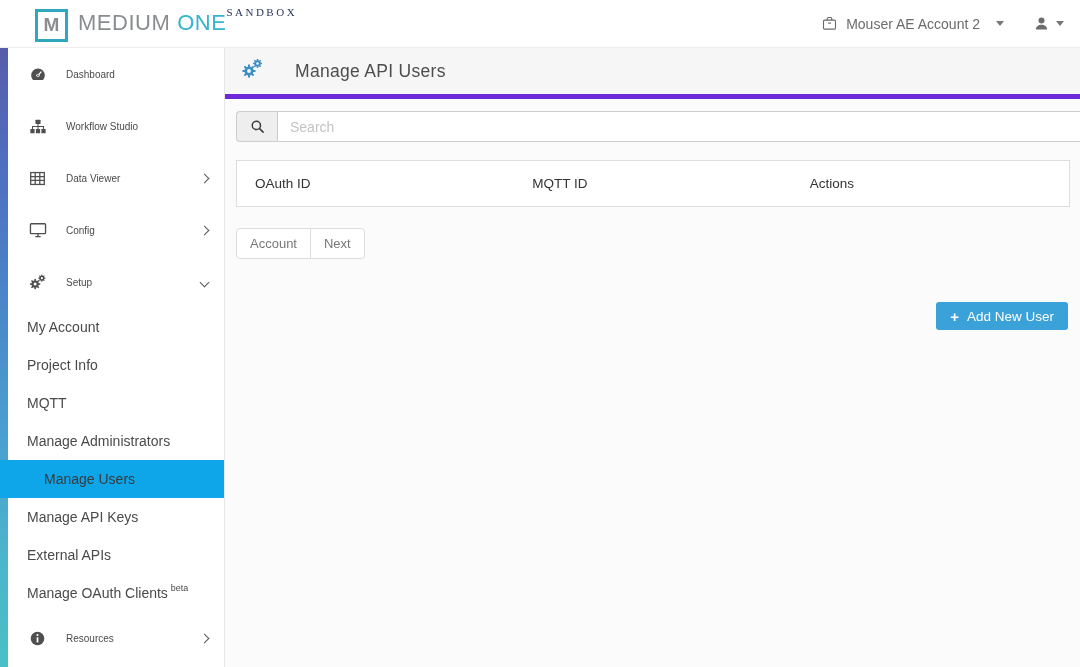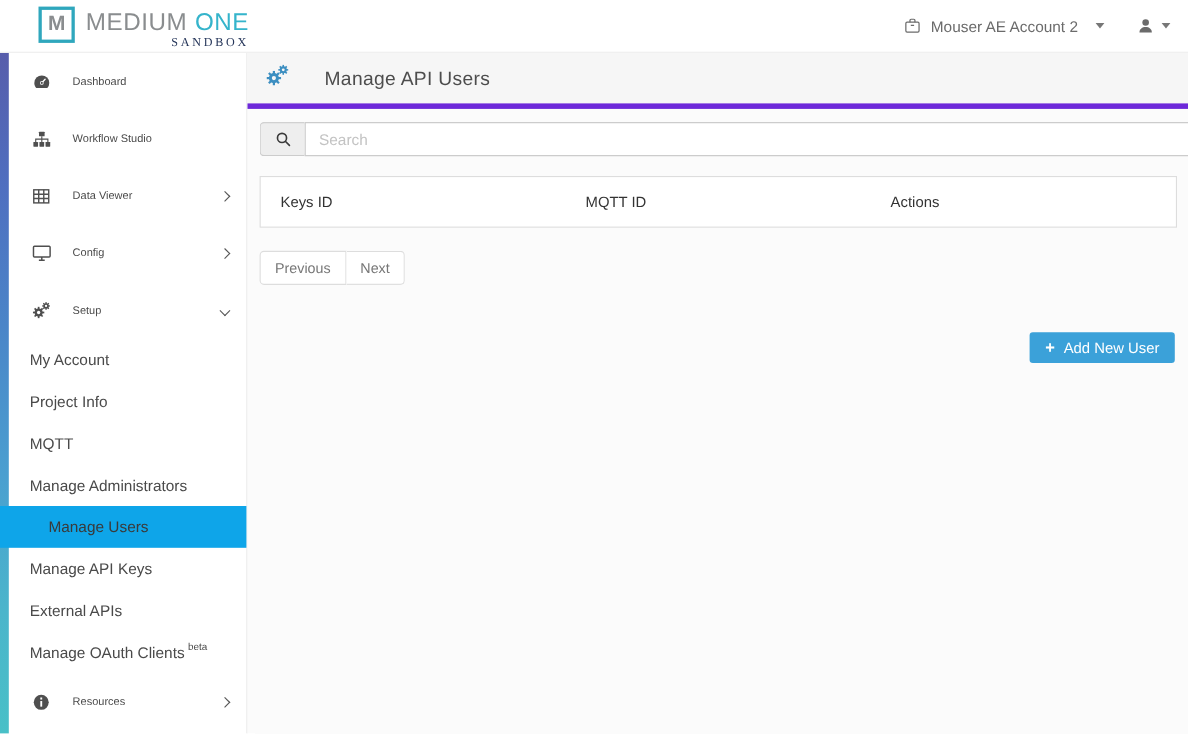--- a/index.html
+++ b/index.html
@@ -7,21 +7,21 @@
        font-family:"Liberation Sans",sans-serif;background:#fff;color:#4a4a4a;}
 
   
   .topbar{position:absolute;top:0;left:0;right:0;height:48px;background:#fff;
           border-bottom:1px solid #ededed;display:flex;align-items:center;
           justify-content:space-between;padding:0 16px 0 35px;box-sizing:border-box;z-index:10;}
   .logo{display:flex;align-items:flex-start;gap:10px;}
   .logo-m{width:33px;height:33px;border:3px solid #2fa7bd;box-sizing:border-box;
           display:flex;align-items:center;justify-content:center;
           font-size:19px;font-weight:bold;color:#8a8d8f;margin-top:3px;}
-  .logo-text{display:flex;flex-direction:column;}
+  .logo-text{display:flex;flex-direction:row;}
   .logo-row{font-size:22px;color:#8a8d8f;letter-spacing:.5px;line-height:26px;margin-top:4px;}
   .logo-row .one{color:#35b4cb;margin-left:7px;}
   .logo-sub{font-family:"Liberation Serif",serif;font-size:11px;color:#26365a;
             letter-spacing:2.5px;text-align:right;line-height:12px;}
   .topbar-right{display:flex;align-items:center;gap:30px;color:#6b6b6b;}
   .account{display:flex;align-items:center;gap:9px;font-size:14px;cursor:pointer;}
   .caret{width:0;height:0;border-left:4px solid transparent;border-right:4px solid transparent;
          border-top:5px solid #777;margin-left:7px;}
   .usermenu{display:flex;align-items:center;cursor:pointer;}
 
@@ -266,31 +266,31 @@
           <path d="M12.8 12.8L17.5 17.5" stroke="#3a3a3a" stroke-width="2" stroke-linecap="round"></path>
         </svg>
       </div>
       <input class="search-input" type="text" placeholder="Search" style="">
     </div>
 
     <div class="table-box">
       <table>
         <thead>
           <tr>
-            <th>Keys ID</th>
+            <th>OAuth ID</th>
             <th>MQTT ID</th>
             <th>Actions</th>
           </tr>
         </thead>
         <tbody></tbody>
       </table>
     </div>
 
     <div class="pager">
-      <button class="prev">Previous</button>
+      <button class="prev">Account</button>
       <button class="next">Next</button>
     </div>
 
     <button class="add-btn">
       <span class="plus">+</span>
       <span>Add New User</span>
     </button>
   </div>
 
 </div>

